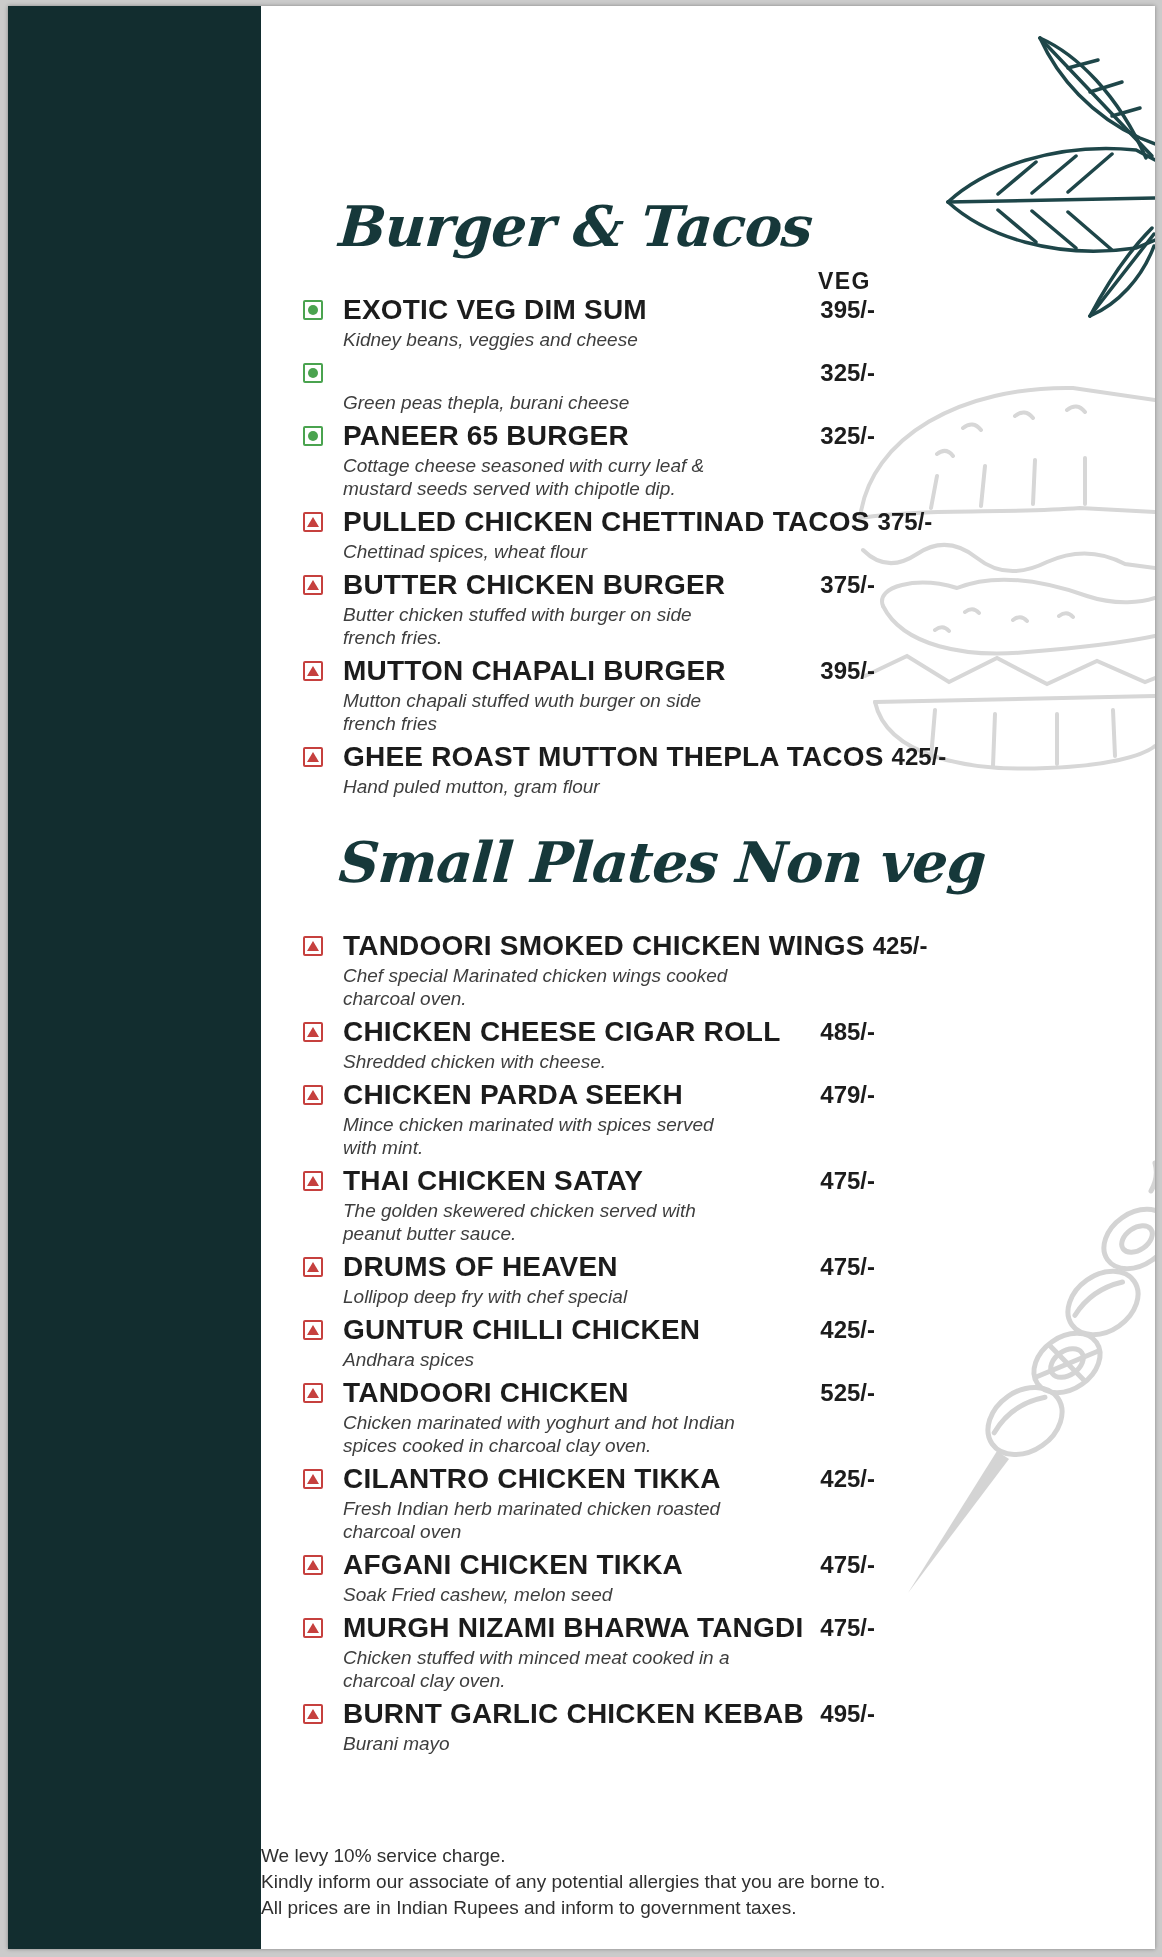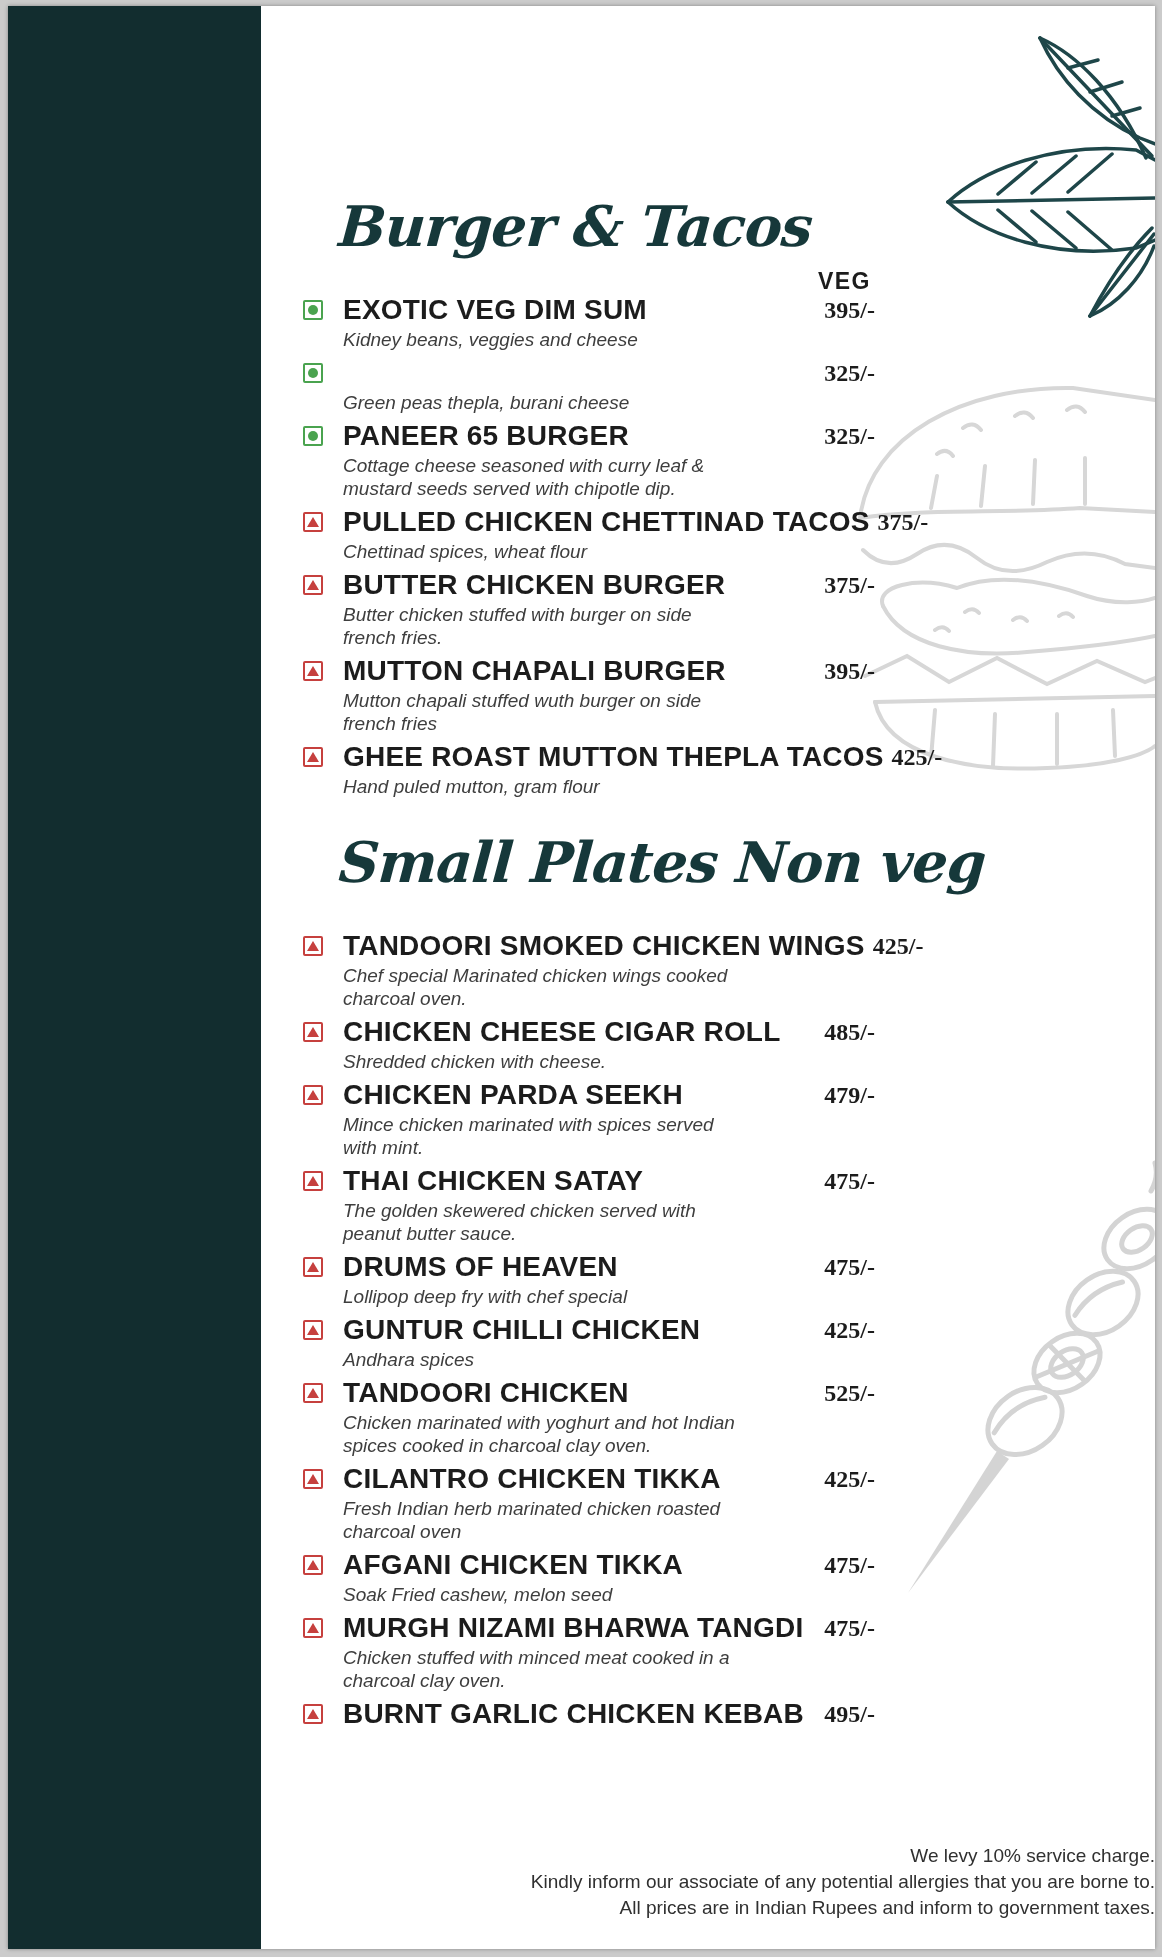--- a/index.html
+++ b/index.html
@@ -20,23 +20,23 @@
     border-radius:2px;display:flex;align-items:center;justify-content:center;box-sizing:border-box;}
   .veg .mark{border-color:var(--veg,#4aa34f);}
   .nonveg .mark{border-color:var(--nonveg,#c6403e);}
   .veg .shape{width:10px;height:10px;border-radius:50%;background:var(--veg,#4aa34f);}
   .nonveg .shape{width:0;height:0;border-left:6px solid transparent;
     border-right:6px solid transparent;border-bottom:10px solid var(--nonveg,#c6403e);}
   .trow{display:flex;align-items:flex-end;}
   .tname{font-weight:bold;font-size:28px;line-height:30px;color:#1c1c1c;letter-spacing:.2px;}
   .tname div{white-space:nowrap;}
   .price{font-weight:bold;font-size:24px;line-height:30px;color:#1c1c1c;
-    margin-left:auto;padding-left:8px;white-space:nowrap;font-family:Liberation Serif, serif;}
+    margin-left:auto;padding-left:8px;white-space:nowrap;}
   .desc{font-size:19px;line-height:23px;color:#3e3e3e;margin-top:3px;font-style:italic;}
-  .footer{position:absolute;left:253px;right:0;bottom:28px;text-align:right;
+  .footer{position:absolute;left:253px;right:0;bottom:28px;text-align:left;
     font-size:19px;line-height:26px;color:#303030;}
   .deco{position:absolute;pointer-events:none;}
   .deco.leaf{top:14px;right:0;}
   .deco.burger{top:352px;right:0;}
   .deco.skewer{top:1115px;right:0;}
 </style>
 </head>
 <body>
 
 <div class="page">
@@ -369,20 +369,23 @@
   <div class="item nonveg">
     <span class="mark">
                 <span class="shape"></span>
               </span>
     <div class="trow">
       <div class="tname">
                   <div>BURNT GARLIC CHICKEN KEBAB</div>
                 </div>
       <div class="price">495/-</div>
     </div>
+    <div class="desc">
+                <div>Burani mayo</div>
+              </div>
   </div>
 </div>
   </section>
 </div>
   </div>
 
   <div class="footer">
     <div>We levy 10% service charge.</div>
     <div>Kindly inform our associate of any potential allergies that you are borne to.</div>
     <div>All prices are in Indian Rupees and inform to government taxes.</div>

